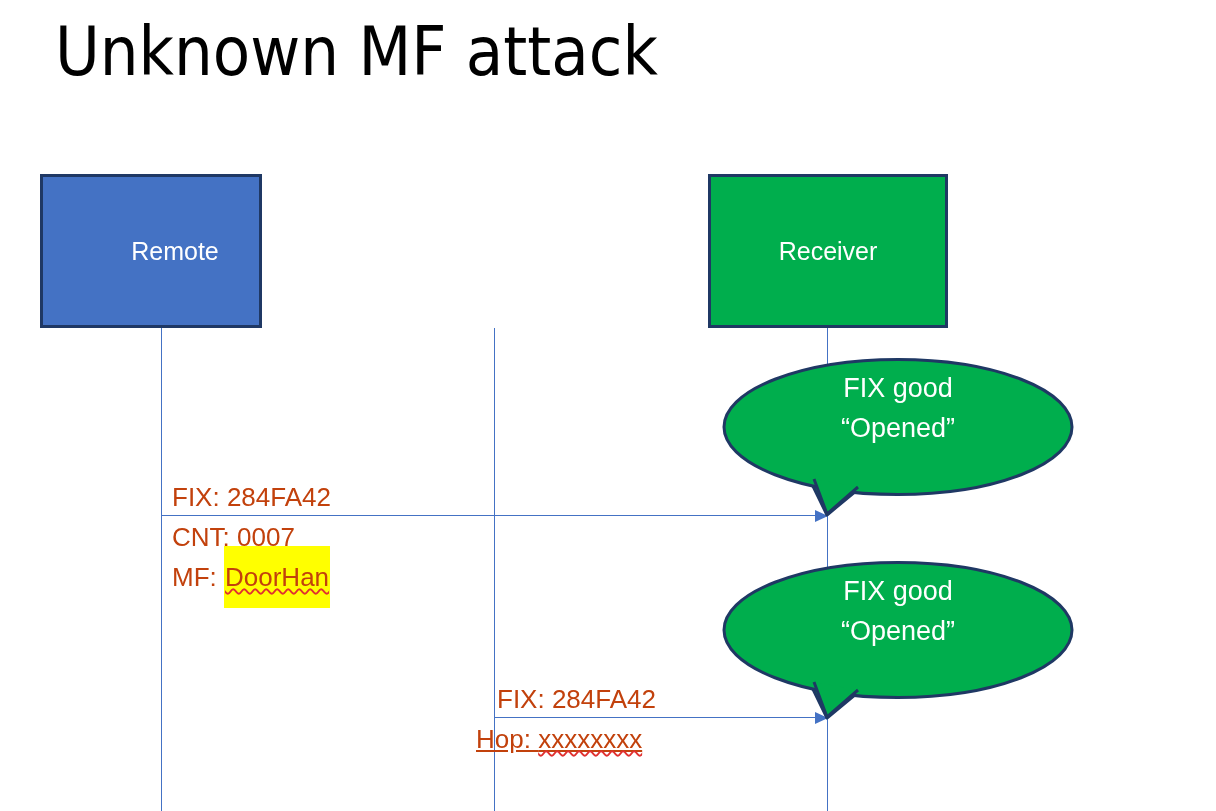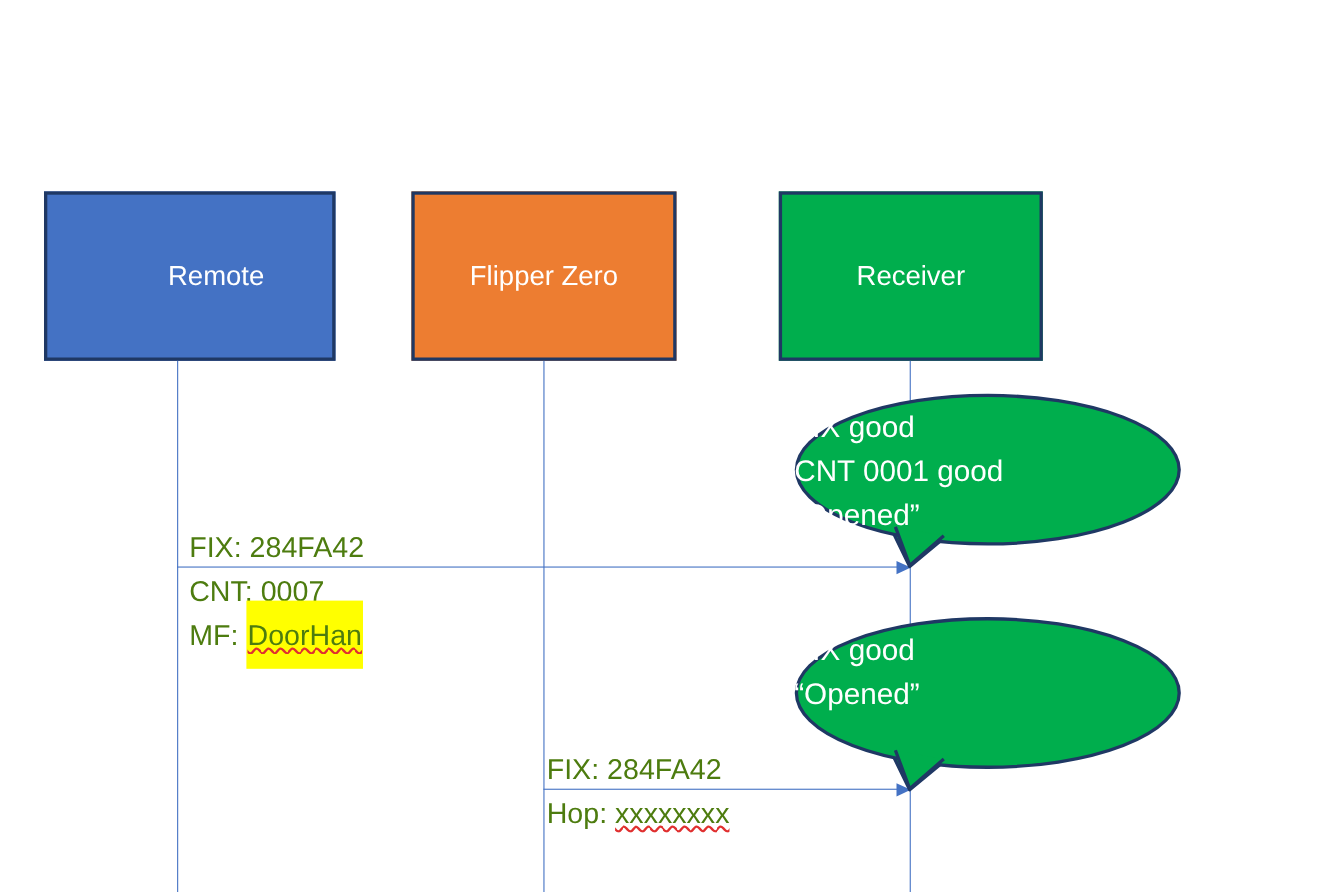--- a/index.html
+++ b/index.html
@@ -43,21 +43,21 @@
     border: 3px solid #1F3864;
     display: flex;
     align-items: center;
     justify-content: center;
     color: #ffffff;
     font-size: 25px;
     font-weight: 400;
     line-height: 30px;
     text-align: center;
   }
-  #box-remote   { left: 40px;  top: 174px; width: 265px; height: 154px; background: #4472C4; padding-left: 48px; }
+  #box-remote   { left: 40px;  top: 174px; width: 222px; height: 154px; background: #4472C4; padding-left: 48px; }
   #box-flipper  { left: 374px; top: 174px; width: 241px; height: 154px; background: #ED7D31; }
   #box-receiver { left: 708px; top: 174px; width: 240px; height: 154px; background: #00AE4D; }
 
   
   .lifeline {
     position: absolute;
     width: 0;
     border-left: 1.6px solid #4472C4;
     top: 328px;
     bottom: 0;
@@ -84,27 +84,27 @@
     border-top: 6.5px solid transparent;
     border-bottom: 6.5px solid transparent;
     border-left: 13px solid #4472C4;
   }
 
   
   .msg-label {
     position: absolute;
     font-size: 26px;
     line-height: 40px;
-    color: #4d7c0f;
+    color: #c2410c;
     white-space: nowrap;
   }
   #msg1-line1 { left: 172px; top: 477px; }
   #msg1-rest  { left: 172px; top: 517px; }
   #msg2-line1 { left: 497px; top: 679px; }
-  #msg2-rest  { left: 497px; top: 719px; }
+  #msg2-rest  { left: 476px; top: 719px; text-decoration: underline; }
 
   .hl {
     background: #FFFF00;
     padding: 16px 1px;
   }
   .sp {
     
     text-decoration: underline;
     text-decoration-style: wavy;
     text-decoration-color: #E03030;
@@ -115,42 +115,40 @@
   
   .callout {
     position: absolute;
   }
   .callout svg { display: block; overflow: visible; }
   .callout-text {
     position: absolute;
     left: 0;
     top: 0;
     width: 100%;
-    text-align: left;
+    text-align: center;
     color: #ffffff;
     font-size: 27px;
     line-height: 40px;
     pointer-events: none;
   }
   #callout-1 { left: 722px; top: 358px; width: 352px; height: 165px; }
   #callout-2 { left: 722px; top: 561px; width: 352px; height: 165px; }
   #callout-1 .callout-text { padding-top: 10px; }
   #callout-2 .callout-text { padding-top: 10px; }
 </style>
 </head>
 <body>
 
 <div id="slide">
 
+  <div id="title">Unknown MF attack</div>
 
   <div class="actor-box" id="box-remote">
     <span>Remote</span>
-  </div>
-  <div class="actor-box" id="box-flipper">
-    <span>Flipper Zero</span>
   </div>
   <div class="actor-box" id="box-receiver">
     <span>Receiver</span>
   </div>
 
   <div class="lifeline" id="lifeline-remote"></div>
   <div class="lifeline" id="lifeline-flipper"></div>
   <div class="lifeline" id="lifeline-receiver"></div>
 
   <div class="msg-arrow" id="arrow-1"></div>
@@ -167,21 +165,20 @@
   </div>
 
   <div class="callout" id="callout-1">
     <svg width="352" height="165" viewBox="0 0 352 165">
       <path d="M 88 122 L 105 157 L 140 128 Z" fill="#00AE4D" stroke="#1F3864" stroke-width="3" stroke-linejoin="round"></path>
       <ellipse cx="176" cy="69" rx="174" ry="67.5" fill="#00AE4D" stroke="#1F3864" stroke-width="3"></ellipse>
       <path d="M 92 121 L 105 156 L 136 129" fill="#00AE4D" stroke="#1F3864" stroke-width="3" stroke-linejoin="round"></path>
     </svg>
     <div class="callout-text">
       <div>FIX good</div>
-      <div>CNT 0001 good</div>
       <div>“Opened”</div>
     </div>
   </div>
 
   <div class="callout" id="callout-2">
     <svg width="352" height="165" viewBox="0 0 352 165">
       <path d="M 88 122 L 105 157 L 140 128 Z" fill="#00AE4D" stroke="#1F3864" stroke-width="3" stroke-linejoin="round"></path>
       <ellipse cx="176" cy="69" rx="174" ry="67.5" fill="#00AE4D" stroke="#1F3864" stroke-width="3"></ellipse>
       <path d="M 92 121 L 105 156 L 136 129" fill="#00AE4D" stroke="#1F3864" stroke-width="3" stroke-linejoin="round"></path>
     </svg>

